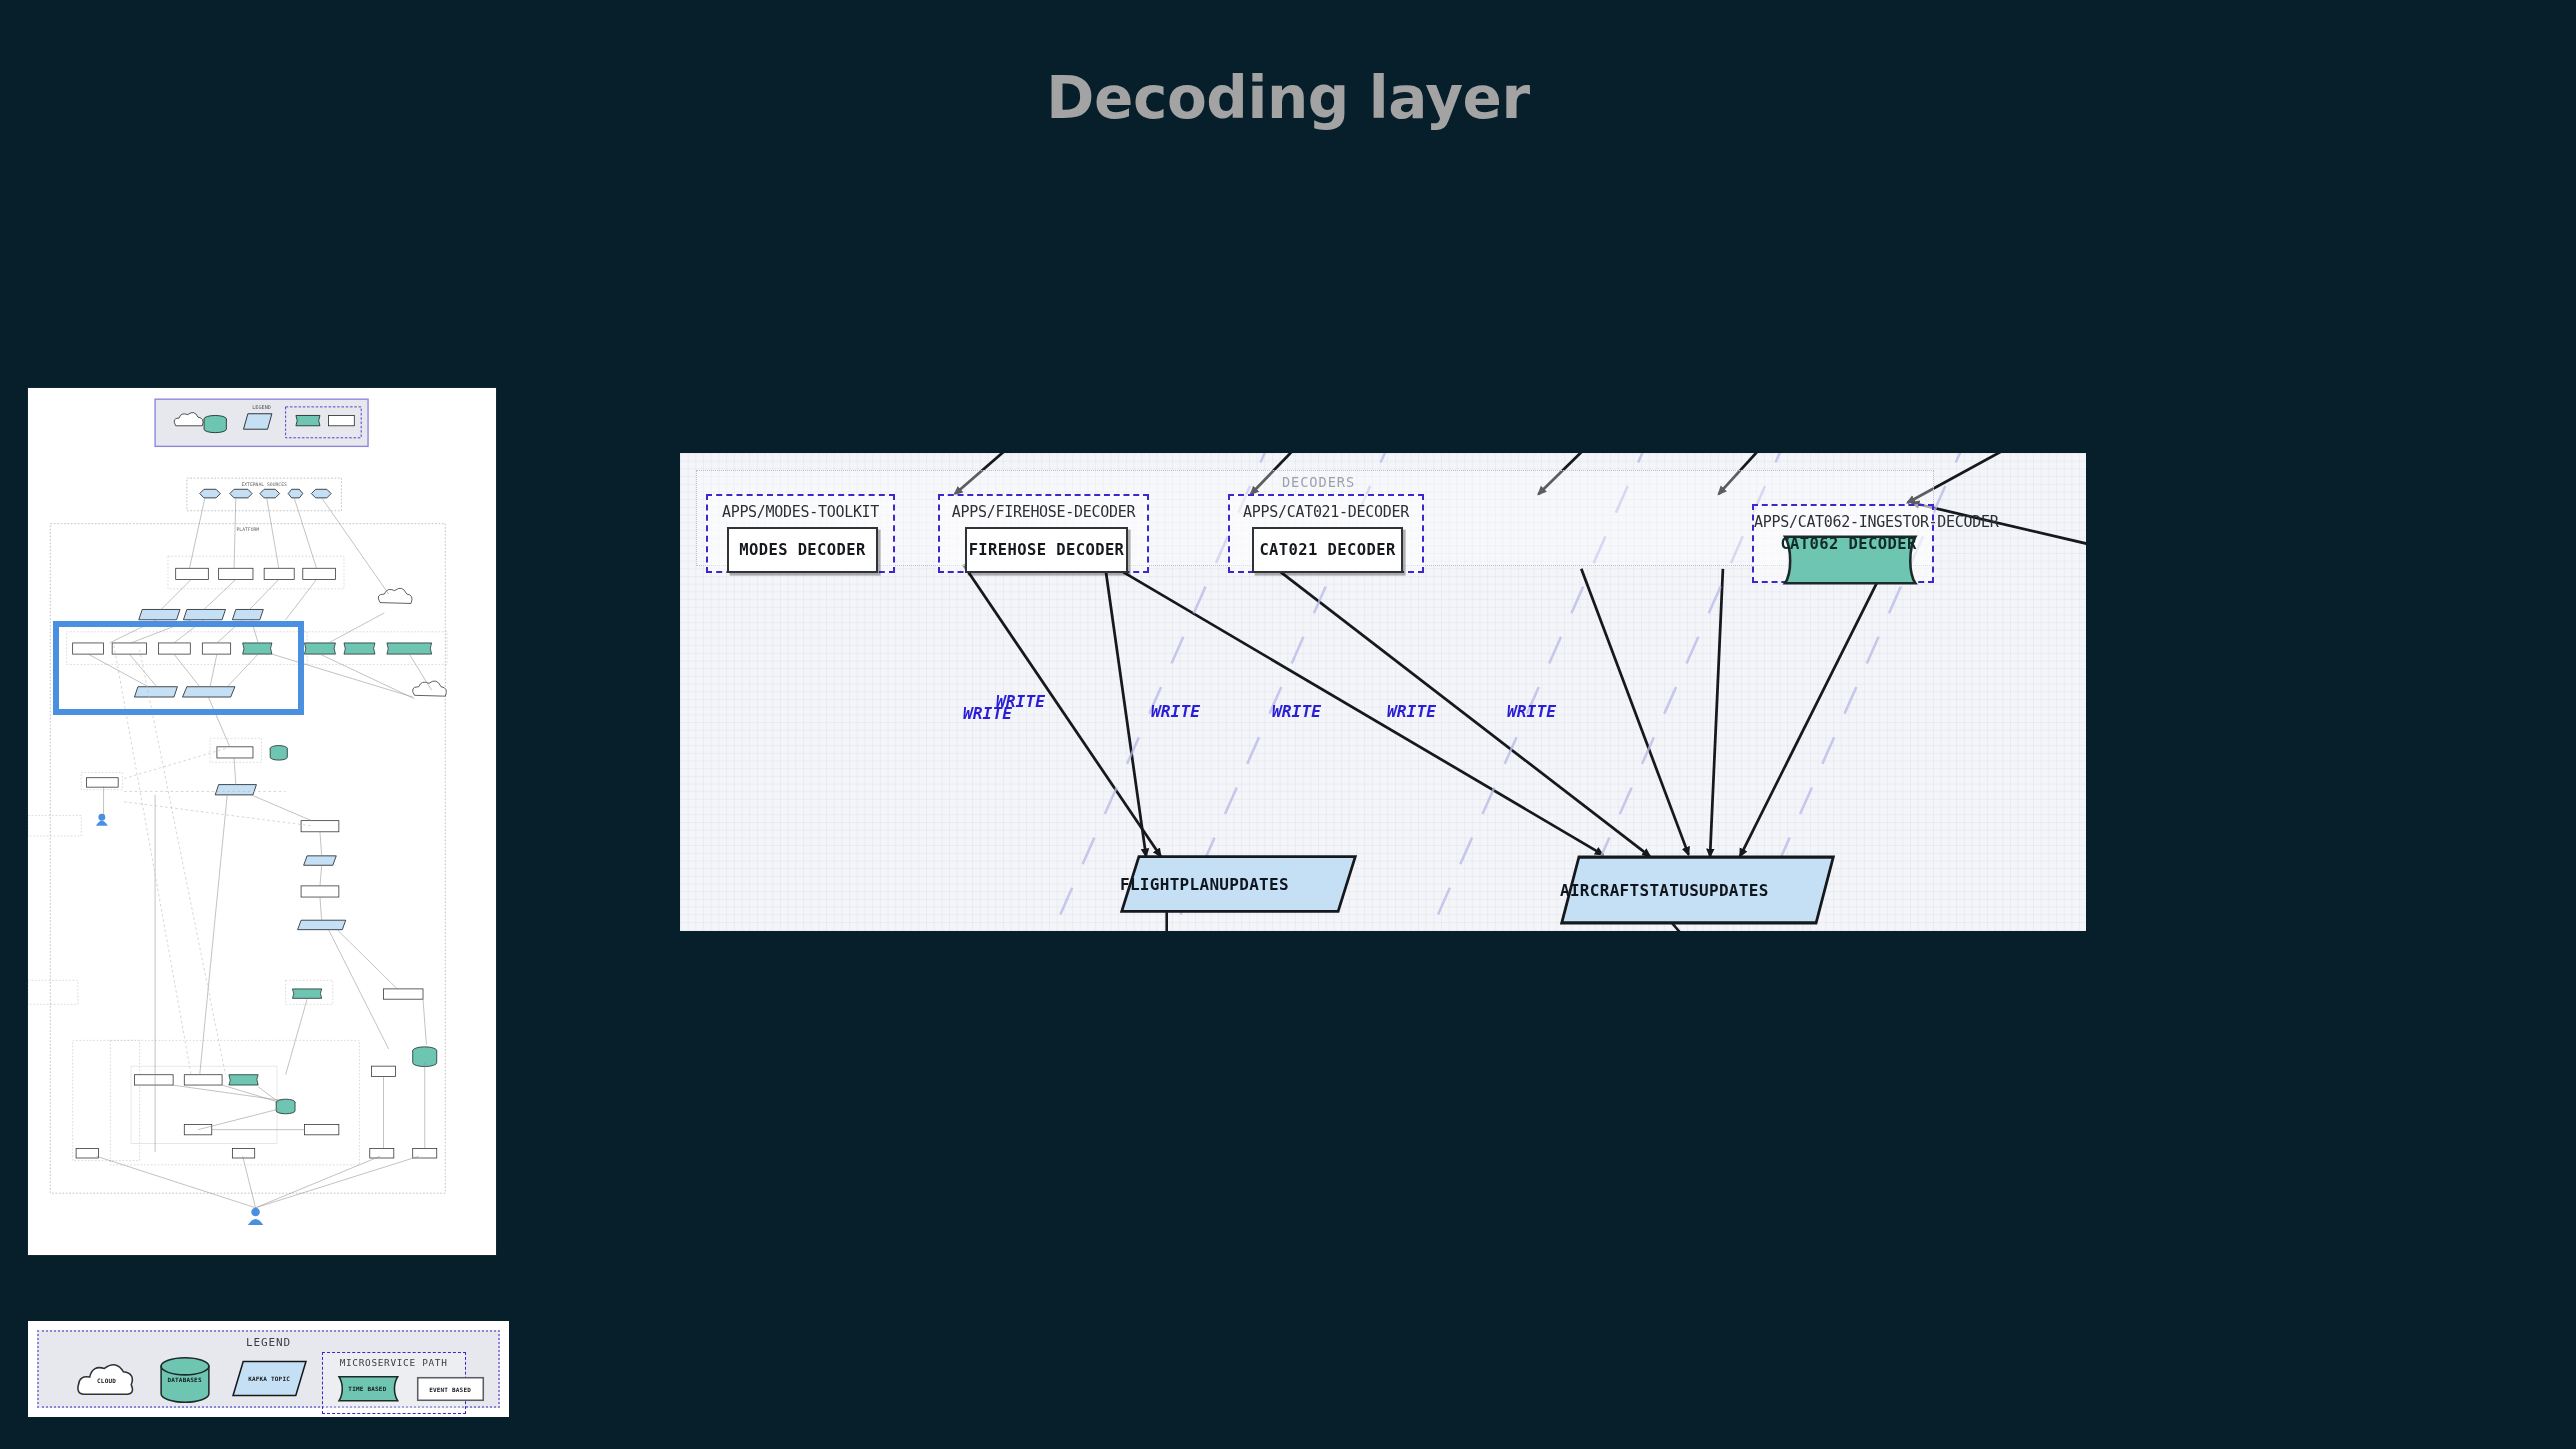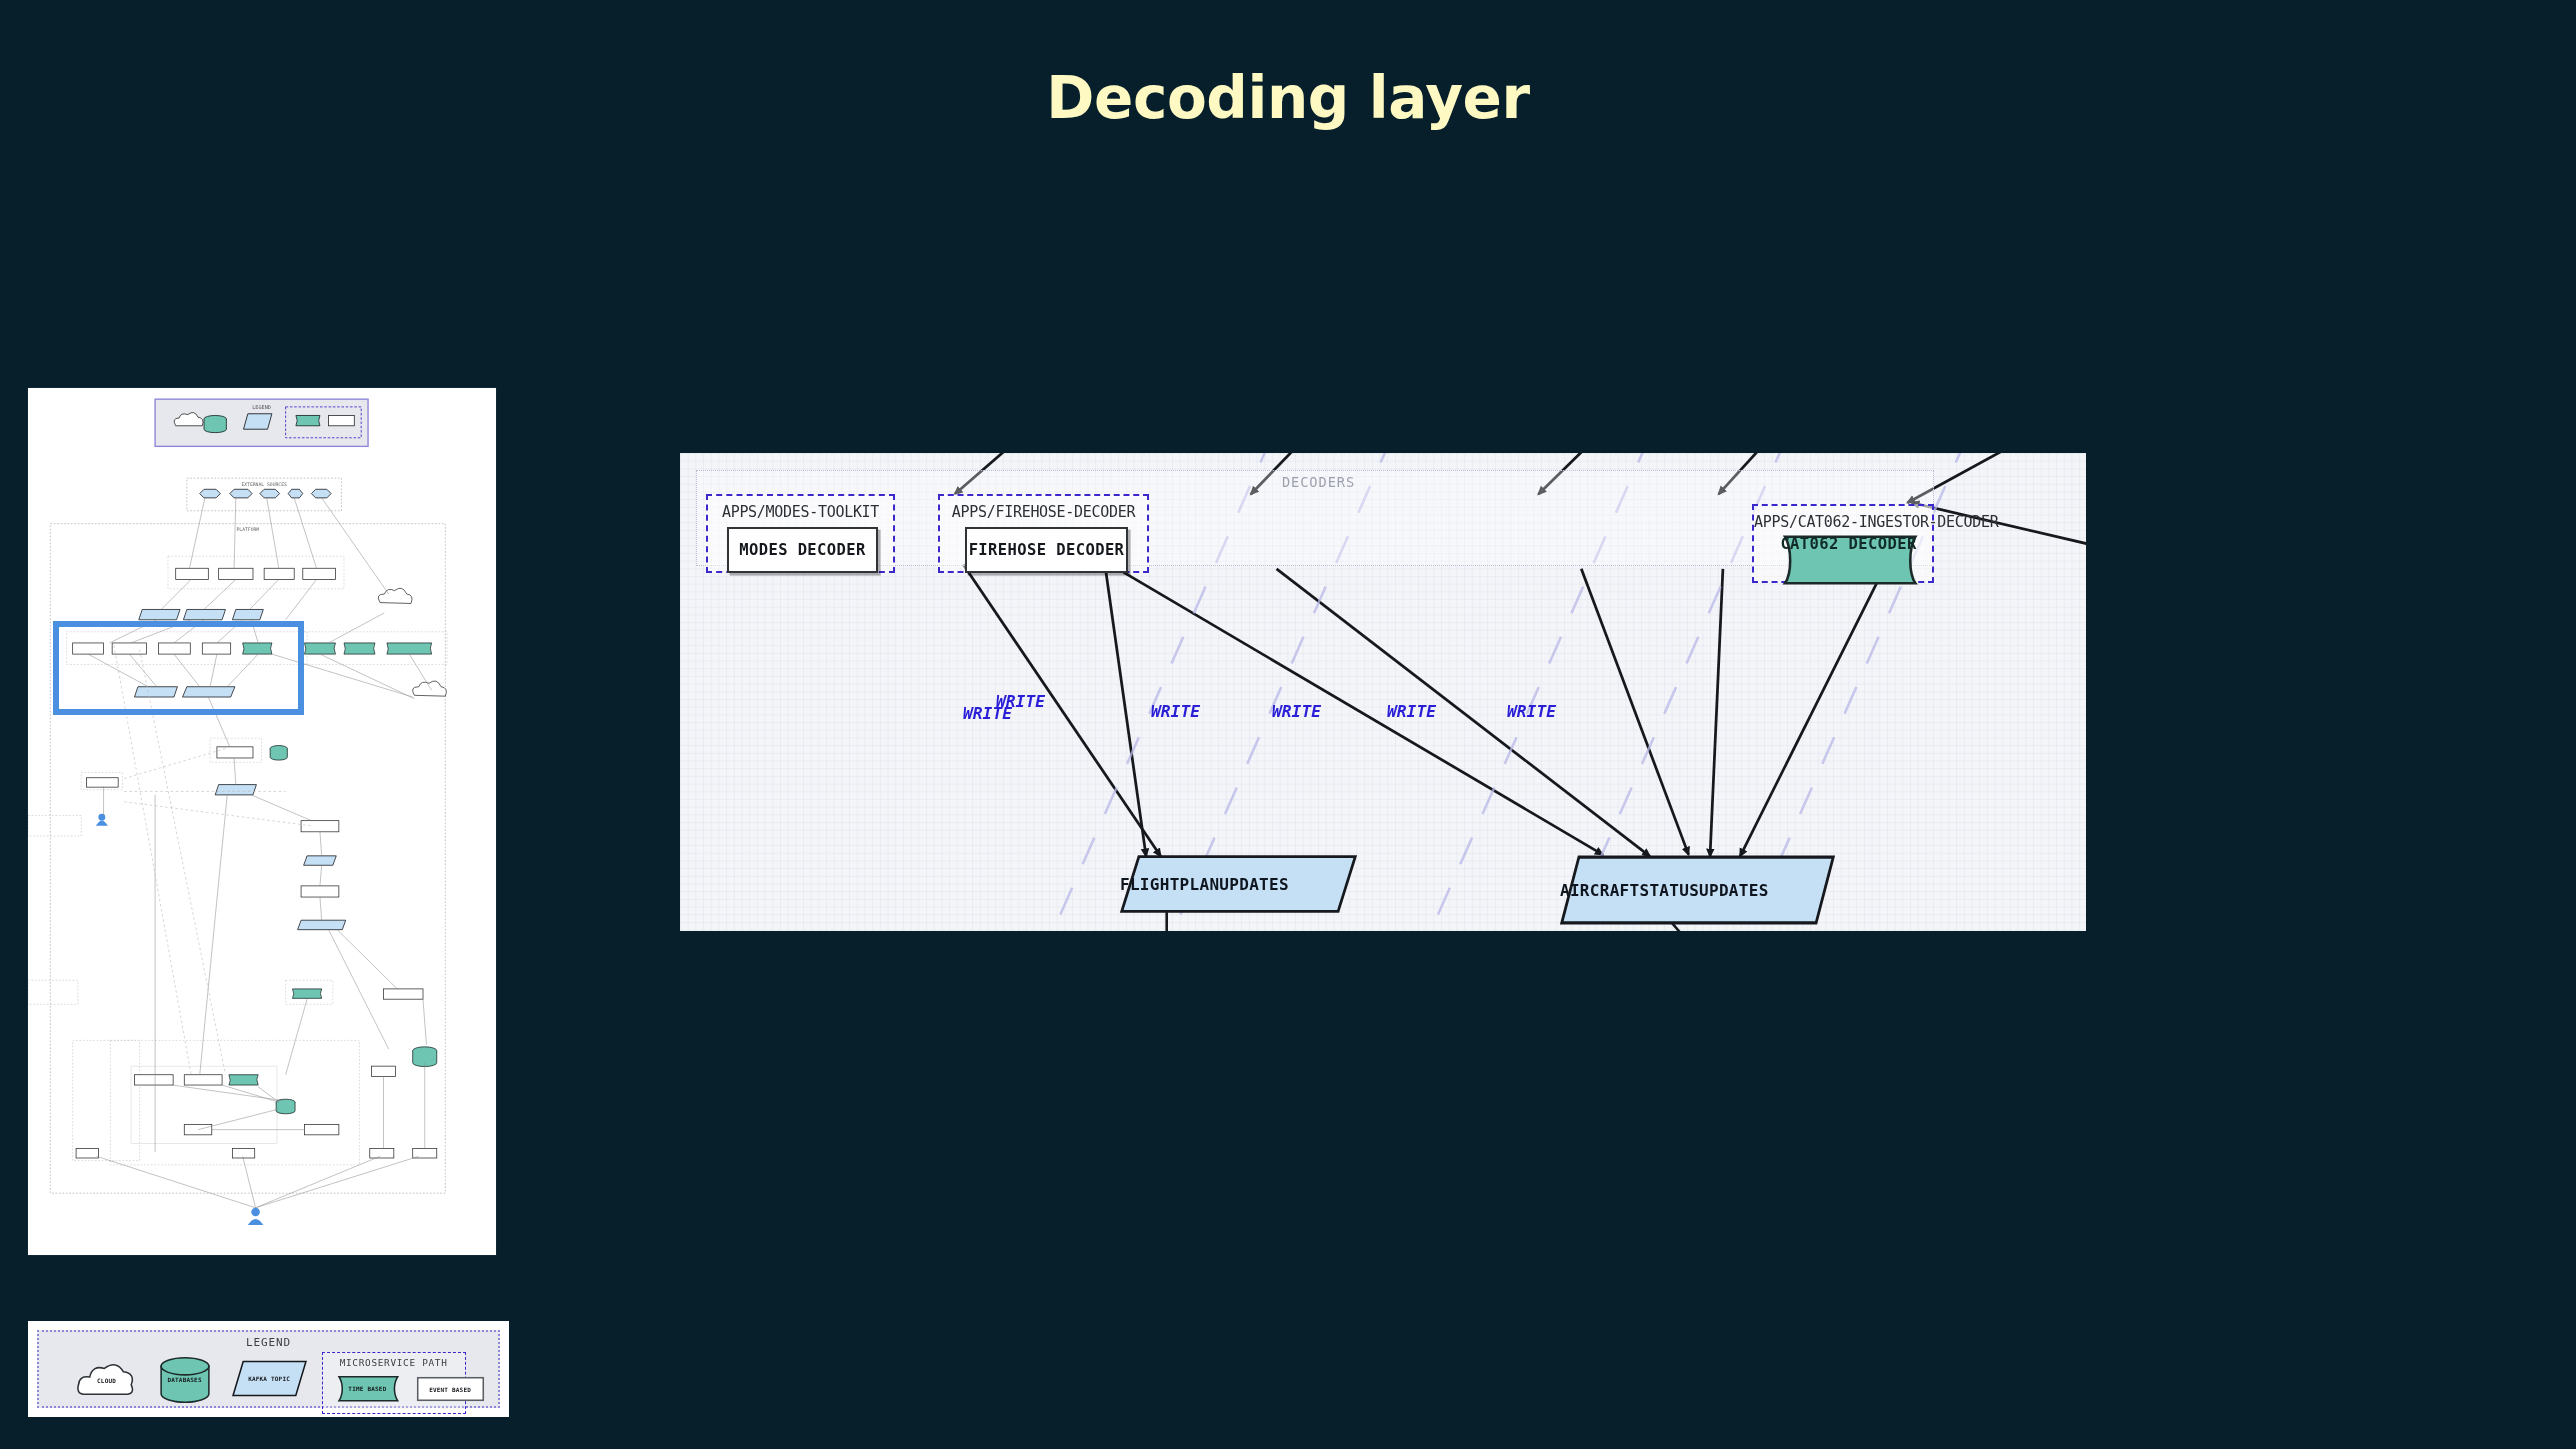--- a/index.html
+++ b/index.html
@@ -8,21 +8,21 @@
     background:#061f2b;
     font-family:"Liberation Sans", sans-serif;
     position:relative;
   }
 
   
   #page-title {
     position:absolute;
     top:64px; left:0; width:2576px;
     text-align:center;
-    color:#fef9c3;
+    color:#a3a3a3;
     font-size:58px;
     font-weight:bold;
     letter-spacing:-0.4px;
     font-family:"DejaVu Sans", sans-serif;
   }
 
   
   #canvas-panel {
     position:absolute;
     left:680px; top:453px;
@@ -222,20 +222,26 @@
     </div>
   </div>
 
   <div class="svc-box" style="left:26px; top:41px; width:189px; height:79px;">
     <div class="svc-label">APPS/MODES-TOOLKIT</div>
     <div class="node-event" style="left:19px; top:31px; width:151px; height:46px;">
       <span>MODES DECODER</span>
     </div>
   </div>
 
+  <div class="svc-box" style="left:548px; top:41px; width:196px; height:79px;">
+    <div class="svc-label">APPS/CAT021-DECODER</div>
+    <div class="node-event" style="left:22px; top:31px; width:151px; height:46px;">
+      <span>CAT021 DECODER</span>
+    </div>
+  </div>
 
 
   <div class="svc-box" style="left:1072px; top:51px; width:182px; height:79px;">
     <div class="svc-label">APPS/CAT062-INGESTOR-DECODER</div>
     <div class="node-time" style="left:19px; top:29px; width:151px; height:50px;">
       <svg viewBox="0 0 176 58" preserveAspectRatio="none">
         <path d="M14,2 L166,2 C158,16 158,44 166,56 L14,56 C22,44 22,16 14,2 Z" fill="#6ec5b2" stroke="#1c2a2a" stroke-width="3"></path>
       </svg>
       <span>CAT062 DECODER</span>
     </div>

